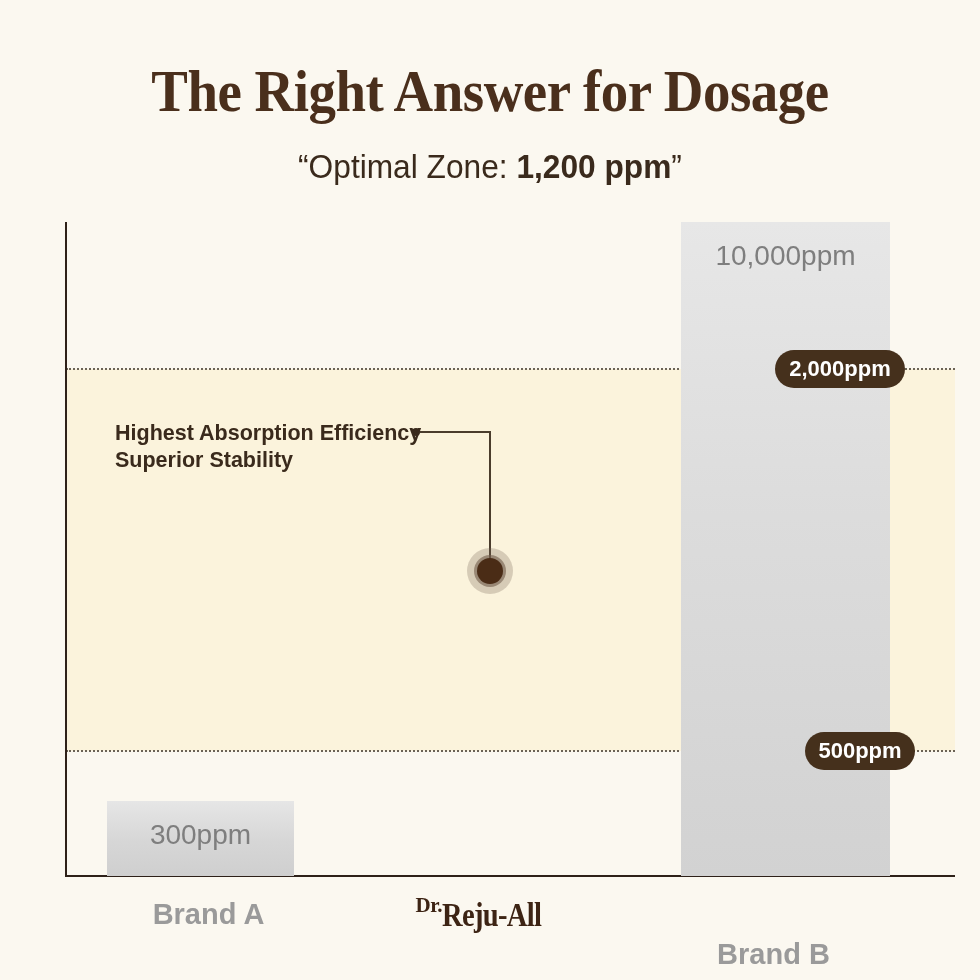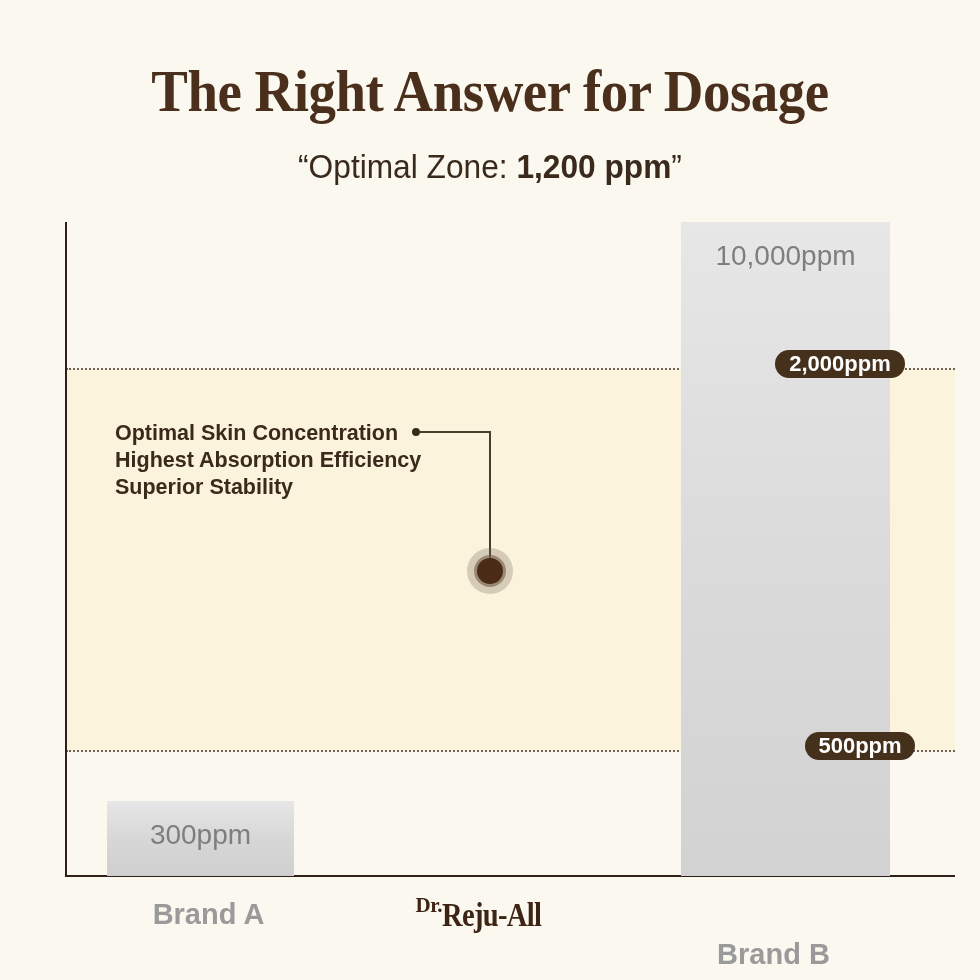--- a/index.html
+++ b/index.html
@@ -202,21 +202,21 @@
     color: #3a2a1c;
     white-space: nowrap;
   }
 
   
   .pill {
     position: absolute;
     display: flex;
     align-items: center;
     justify-content: center;
-    height: 28px;
+    height: 38px;
     border-radius: 19px;
     background: #45301c;
     color: #ffffff;
     font-size: 22px;
     font-weight: bold;
     padding: 0 20px;
     white-space: nowrap;
     box-sizing: border-box;
   }
   .pill-2000 {
@@ -297,21 +297,20 @@
   <div class="leader-h"></div>
   <div class="leader-v"></div>
 
   <div class="marker">
     <div class="halo"></div>
     <div class="ring"></div>
     <div class="core"></div>
   </div>
 
   <div class="annotation">
-    <div>Optimal Skin Concentration</div>
     <div>Highest Absorption Efficiency</div>
     <div>Superior Stability</div>
   </div>
 
   <div class="pill pill-2000">2,000ppm</div>
   <div class="pill pill-500">500ppm</div>
 
   <div class="cat-label cat-a">Brand A</div>
   <div class="cat-label cat-b">Brand B</div>
 

